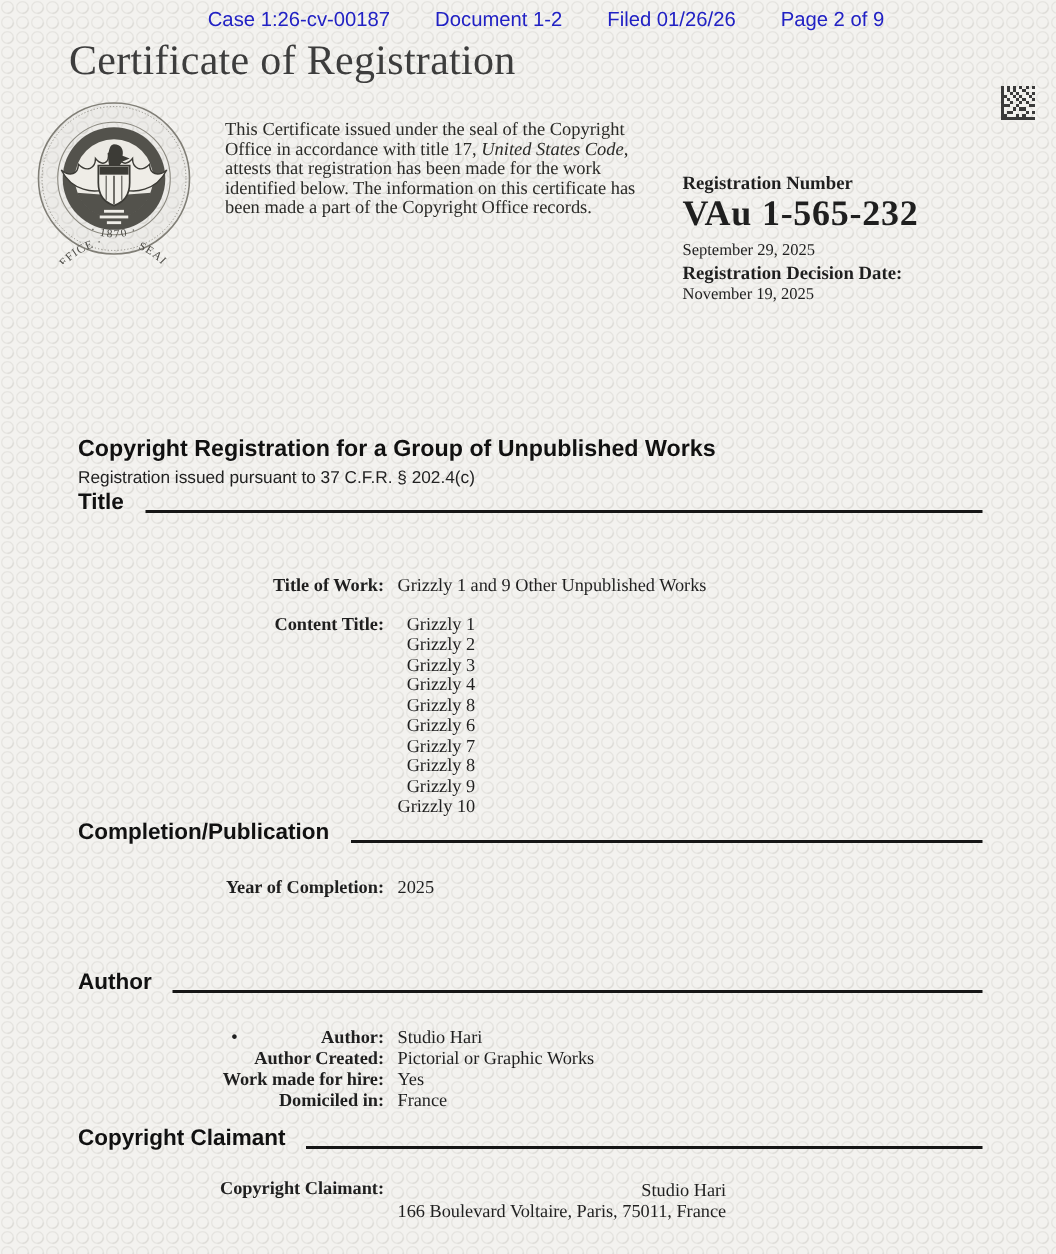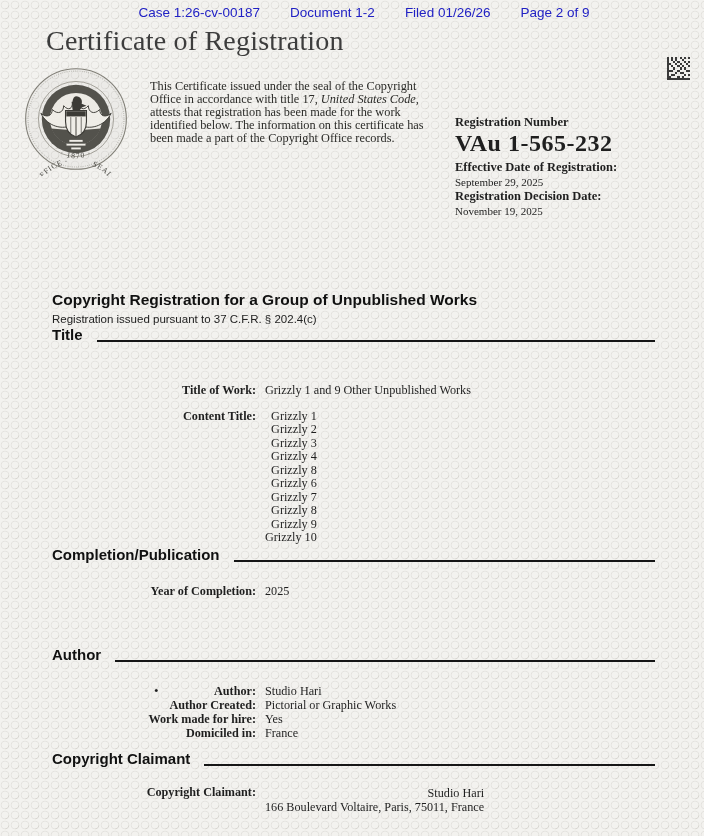--- a/index.html
+++ b/index.html
@@ -197,21 +197,20 @@
         <rect x="8" y="8" width="1" height="1"></rect>
       <rect x="1" y="9" width="1" height="1"></rect>
         <rect x="5" y="9" width="1" height="1"></rect>
         <rect x="7" y="9" width="1" height="1"></rect>
     </svg>
   </div>
 
   <div class="abs reg-block">
     <div class="reg-label">Registration Number</div>
     <div class="reg-number">VAu 1-565-232</div>
-    <div class="reg-sub-label">Effective Date of Registration:</div>
     <div class="reg-sub-val">September 29, 2025</div>
     <div class="reg-sub-label">Registration Decision Date:</div>
     <div class="reg-sub-val">November 19, 2025</div>
   </div>
 
   <div class="abs group-block">
     <div class="group-heading">Copyright Registration for a Group of Unpublished Works</div>
     <div class="group-subheading">Registration issued pursuant to 37 C.F.R. § 202.4(c)</div>
   </div>
 

